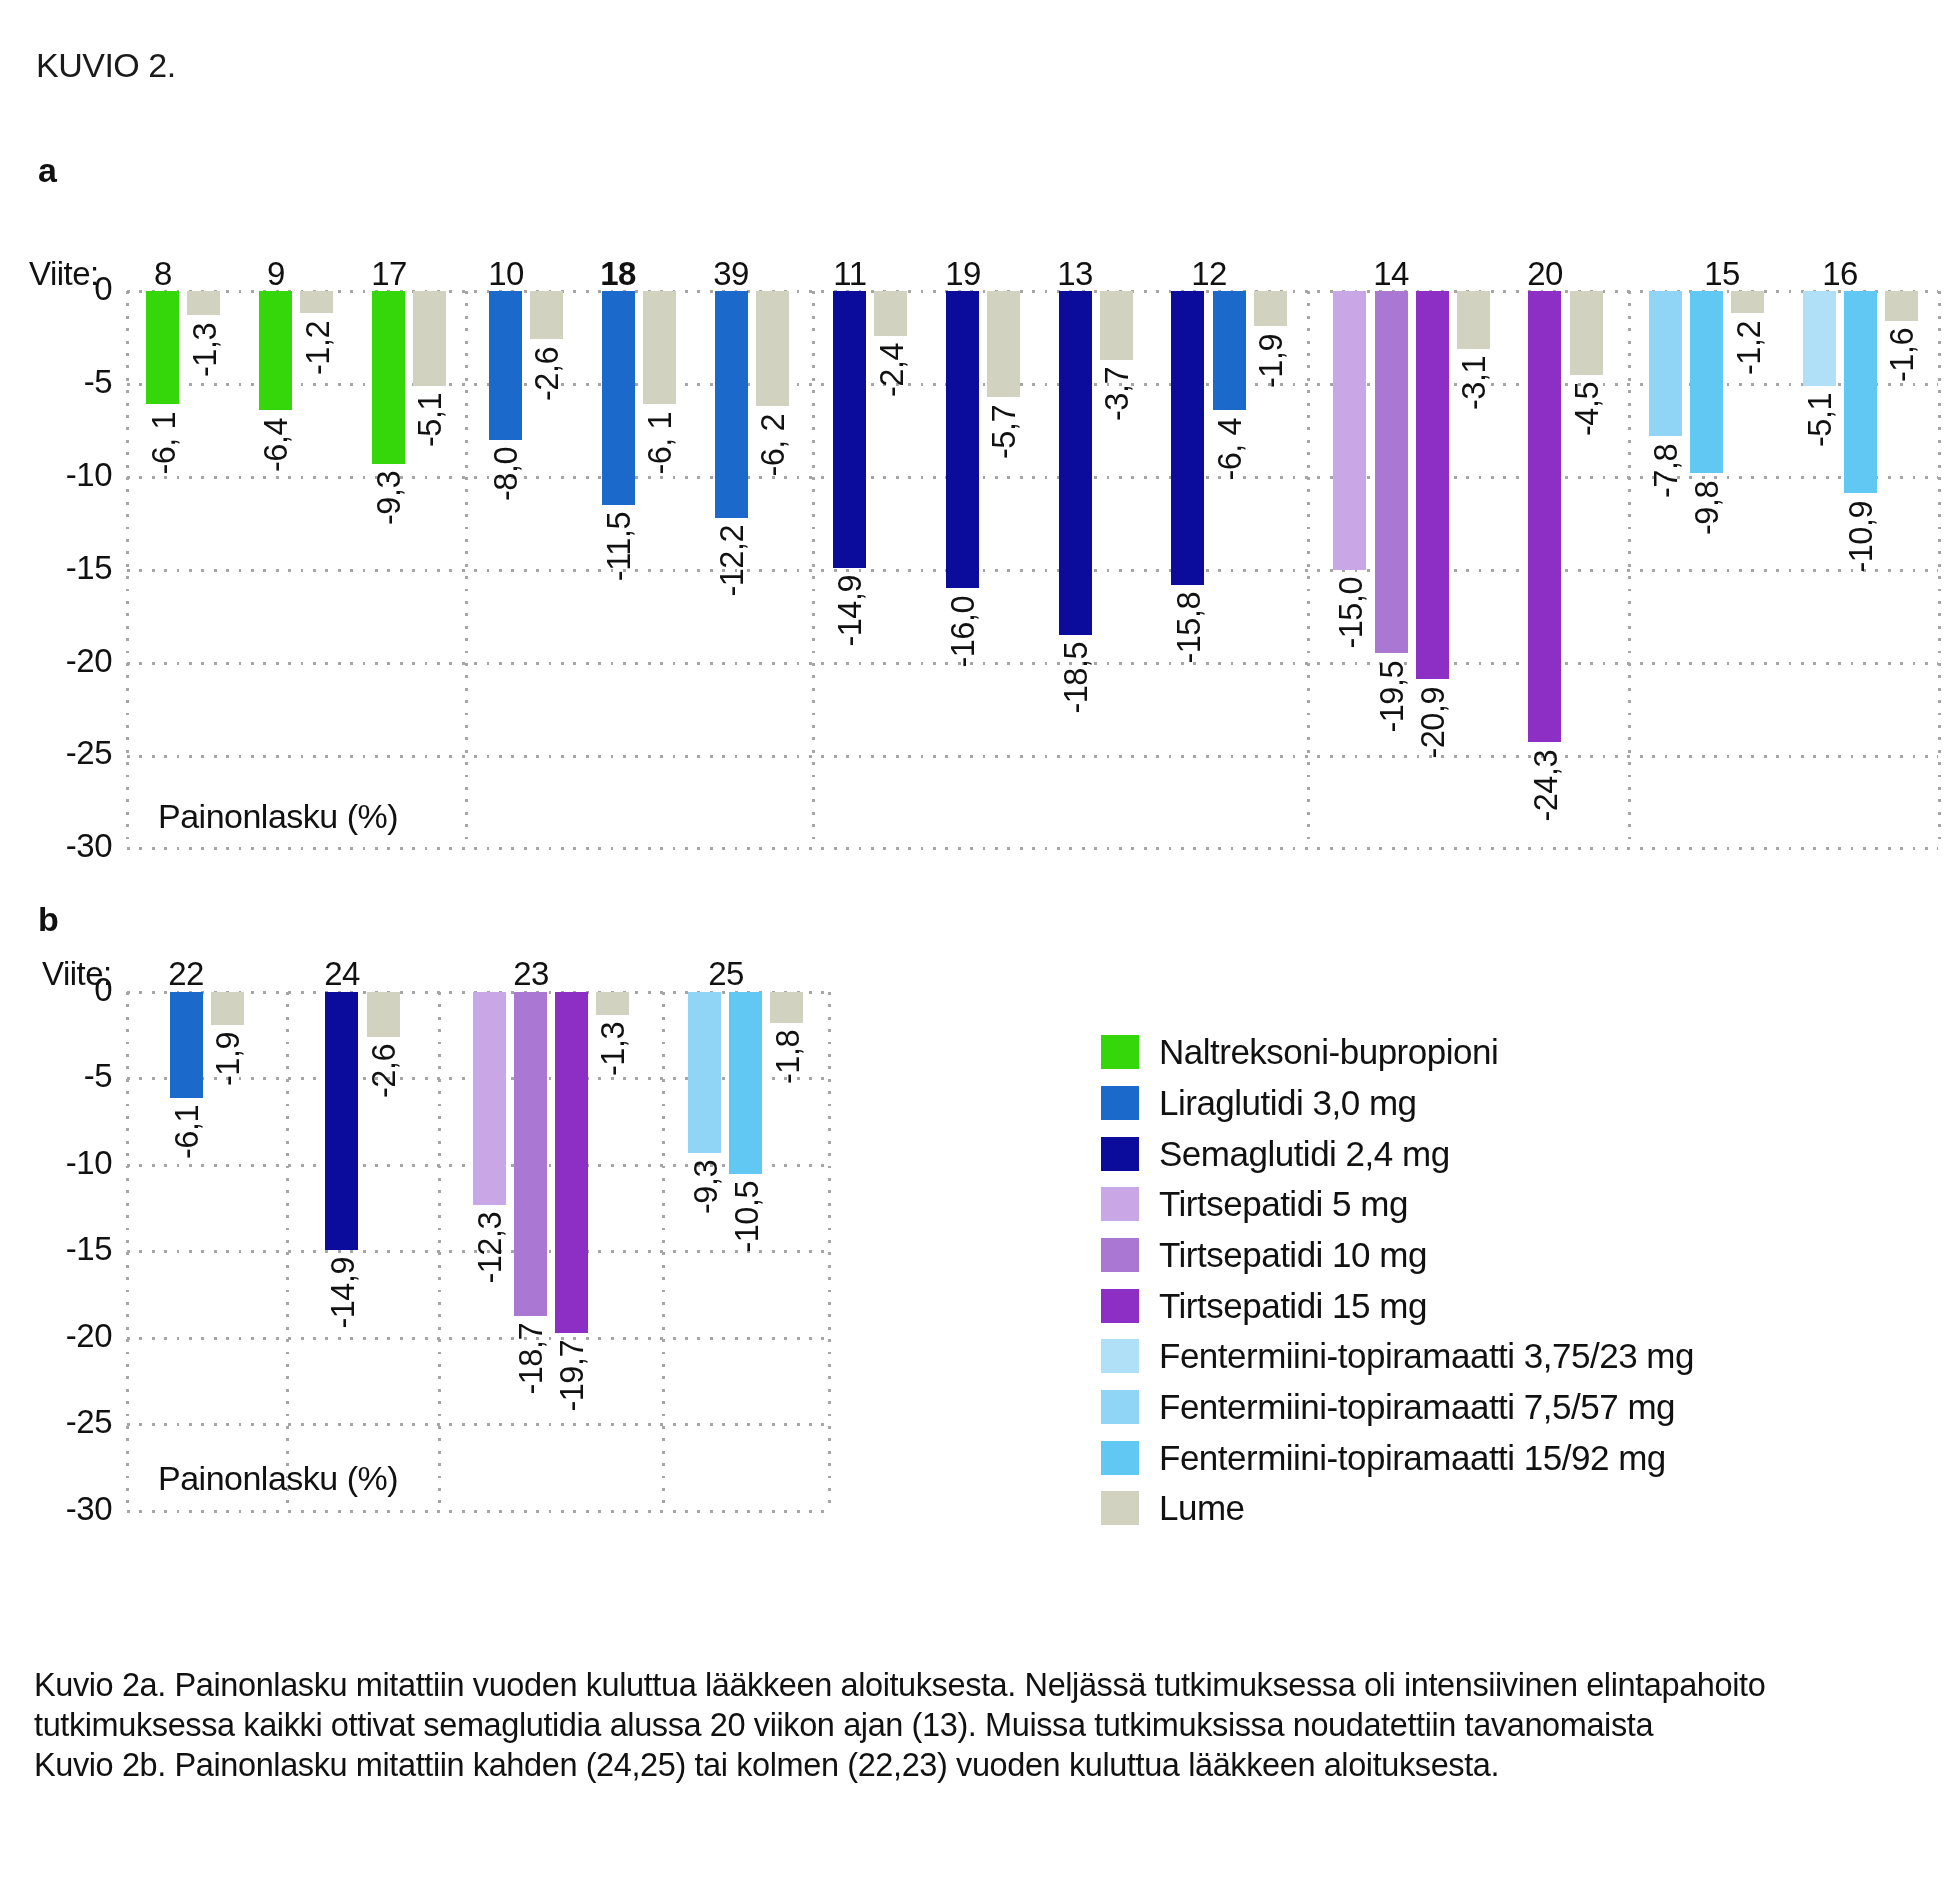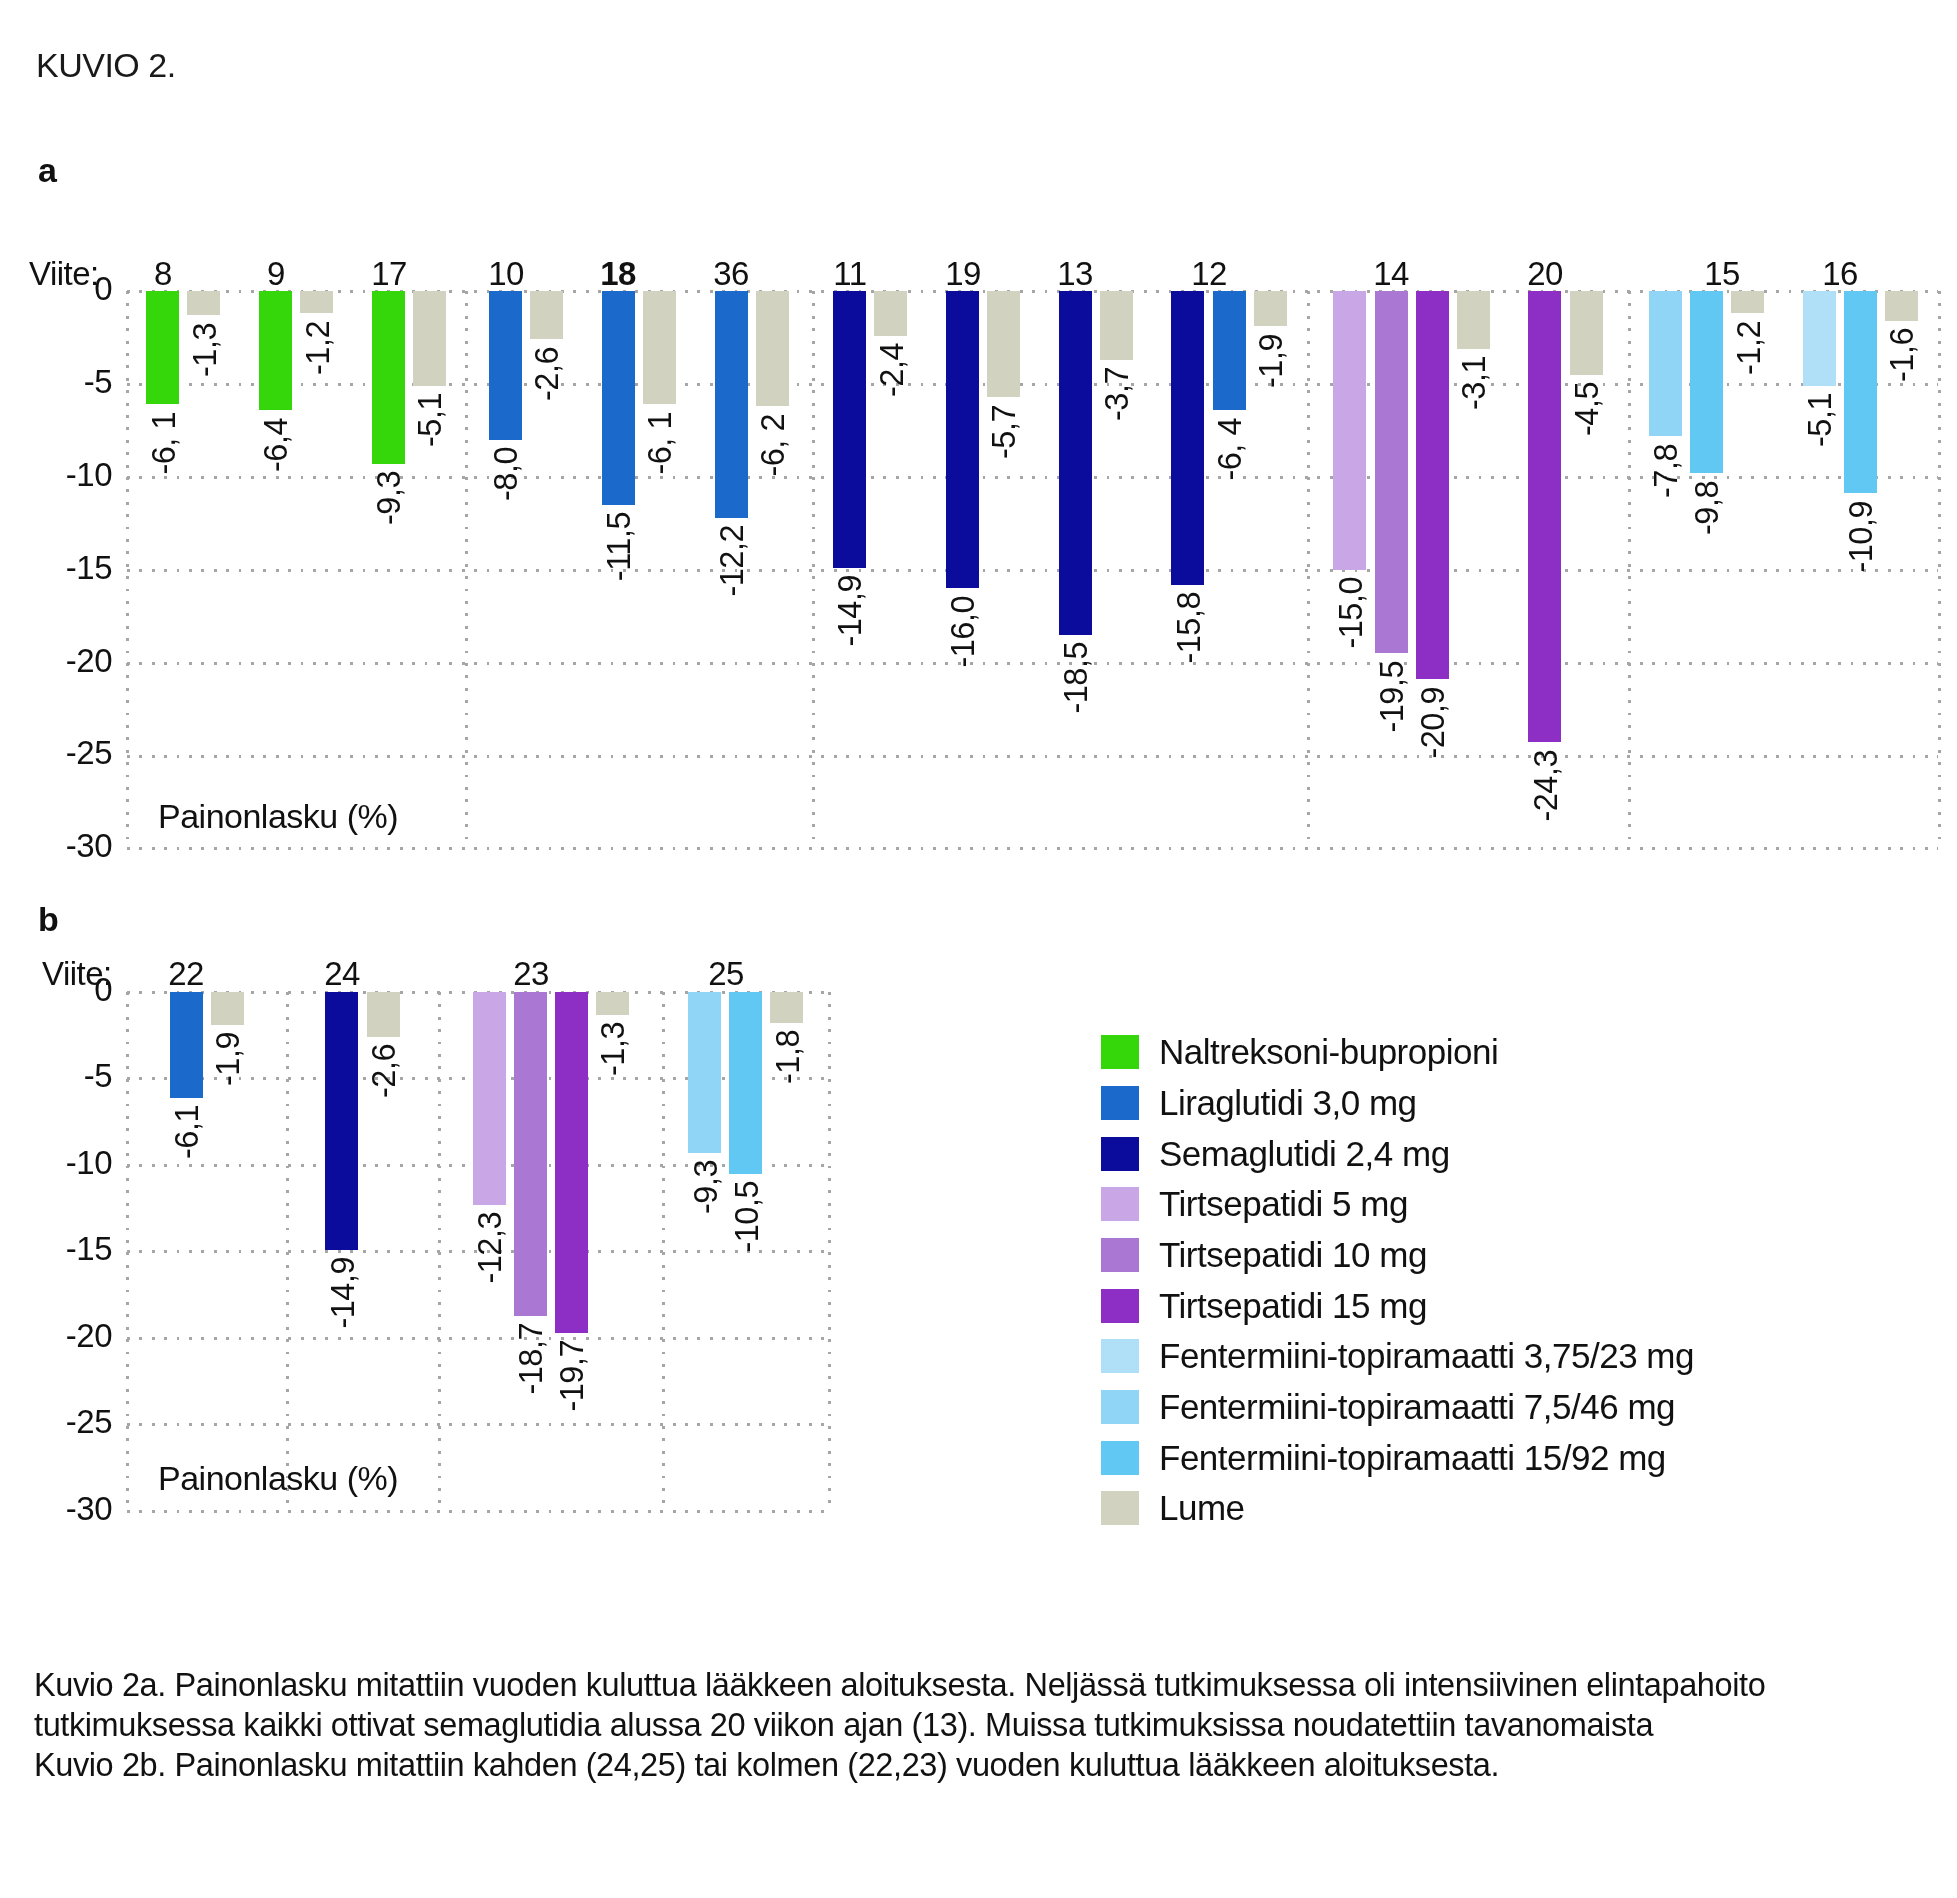--- a/index.html
+++ b/index.html
@@ -80,21 +80,21 @@
       <div class="refnum" style="left: 506px; top: 5.7px;">10</div>
       <div class="bar" style="left: 602px; top: 42px; width: 33px; height: 214px; background: rgb(28, 105, 204);"></div>
       <div class="rlabel" style="left: 603px; top: 263px;">-11,5</div>
       <div class="bar" style="left: 643px; top: 42px; width: 33px; height: 113px; background: rgb(210, 210, 193);"></div>
       <div class="rlabel" style="left: 644px; top: 163px;">-6, 1</div>
       <div class="refnum" style="left: 618px; top: 5.7px; font-weight: bold;">18</div>
       <div class="bar" style="left: 715px; top: 42px; width: 33px; height: 227px; background: rgb(28, 105, 204);"></div>
       <div class="rlabel" style="left: 716px; top: 276px;">-12,2</div>
       <div class="bar" style="left: 756px; top: 42px; width: 33px; height: 115px; background: rgb(210, 210, 193);"></div>
       <div class="rlabel" style="left: 757px; top: 165px;">-6, 2</div>
-      <div class="refnum" style="left: 731px; top: 5.7px;">36</div>
+      <div class="refnum" style="left: 731px; top: 5.7px;">39</div>
       <div class="bar" style="left: 833px; top: 42px; width: 33px; height: 277px; background: rgb(11, 11, 156);"></div>
       <div class="rlabel" style="left: 834px; top: 326px;">-14,9</div>
       <div class="bar" style="left: 874px; top: 42px; width: 33px; height: 45px; background: rgb(210, 210, 193);"></div>
       <div class="rlabel" style="left: 876px; top: 94px;">-2,4</div>
       <div class="refnum" style="left: 850px; top: 5.7px;">11</div>
       <div class="bar" style="left: 946px; top: 42px; width: 33px; height: 297px; background: rgb(11, 11, 156);"></div>
       <div class="rlabel" style="left: 947px; top: 347px;">-16,0</div>
       <div class="bar" style="left: 987px; top: 42px; width: 33px; height: 106px; background: rgb(210, 210, 193);"></div>
       <div class="rlabel" style="left: 988px; top: 156px;">-5,7</div>
       <div class="refnum" style="left: 963px; top: 5.7px;">19</div>
@@ -201,21 +201,21 @@
       <div class="legend-label" style="left: 1159px; top: 1134px;">Semaglutidi 2,4 mg</div>
       <div class="legend-swatch" style="left: 1101px; top: 1187px; background: rgb(201, 166, 230);"></div>
       <div class="legend-label" style="left: 1159px; top: 1184px;">Tirtsepatidi 5 mg</div>
       <div class="legend-swatch" style="left: 1101px; top: 1238px; background: rgb(170, 120, 210);"></div>
       <div class="legend-label" style="left: 1159px; top: 1235px;">Tirtsepatidi 10 mg</div>
       <div class="legend-swatch" style="left: 1101px; top: 1289px; background: rgb(141, 46, 196);"></div>
       <div class="legend-label" style="left: 1159px; top: 1286px;">Tirtsepatidi 15 mg</div>
       <div class="legend-swatch" style="left: 1101px; top: 1339px; background: rgb(176, 224, 248);"></div>
       <div class="legend-label" style="left: 1159px; top: 1336px;">Fentermiini-topiramaatti 3,75/23 mg</div>
       <div class="legend-swatch" style="left: 1101px; top: 1390px; background: rgb(144, 213, 246);"></div>
-      <div class="legend-label" style="left: 1159px; top: 1387px;">Fentermiini-topiramaatti 7,5/46 mg</div>
+      <div class="legend-label" style="left: 1159px; top: 1387px;">Fentermiini-topiramaatti 7,5/57 mg</div>
       <div class="legend-swatch" style="left: 1101px; top: 1441px; background: rgb(96, 200, 242);"></div>
       <div class="legend-label" style="left: 1159px; top: 1438px;">Fentermiini-topiramaatti 15/92 mg</div>
       <div class="legend-swatch" style="left: 1101px; top: 1491px; background: rgb(210, 210, 193);"></div>
       <div class="legend-label" style="left: 1159px; top: 1488px;">Lume</div>
     </div>
 
   <div class="caption">
     <div>Kuvio 2a. Painonlasku mitattiin vuoden kuluttua lääkkeen aloituksesta. Neljässä tutkimuksessa oli intensiivinen elintapahoito</div>
     <div>tutkimuksessa kaikki ottivat semaglutidia alussa 20 viikon ajan (13). Muissa tutkimuksissa noudatettiin tavanomaista</div>
     <div>Kuvio 2b. Painonlasku mitattiin kahden (24,25) tai kolmen (22,23) vuoden kuluttua lääkkeen aloituksesta.</div>

